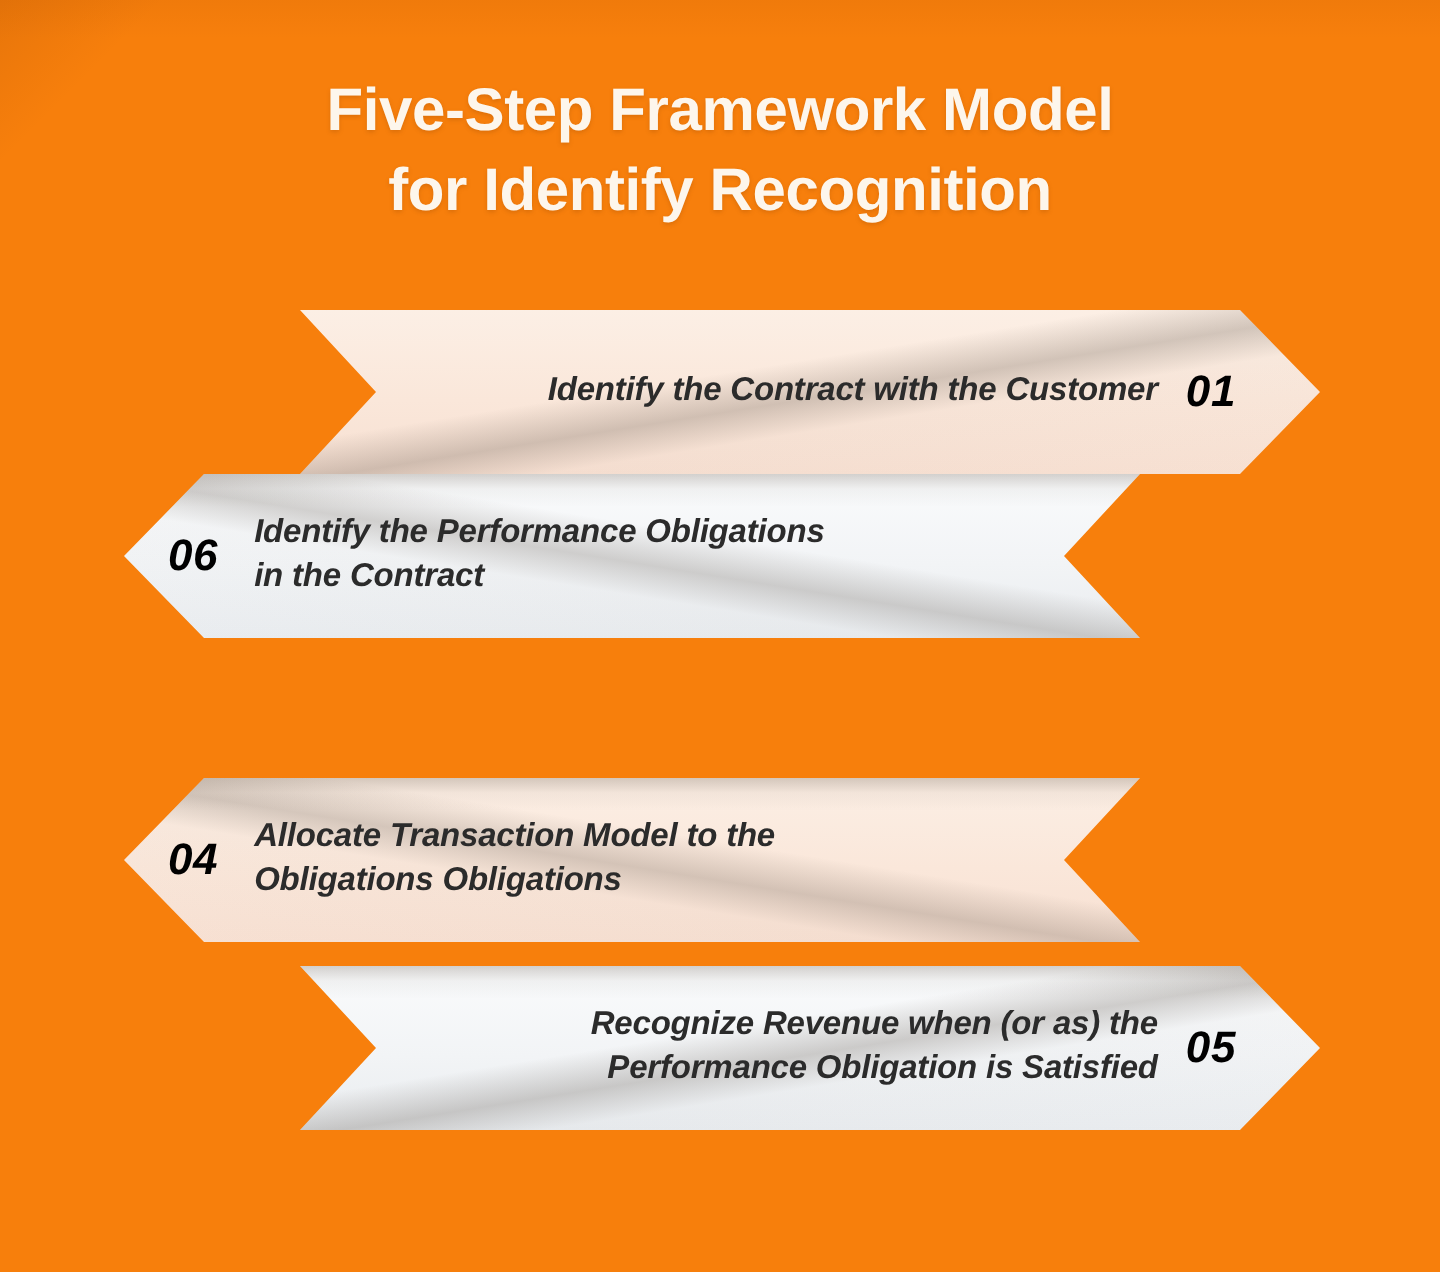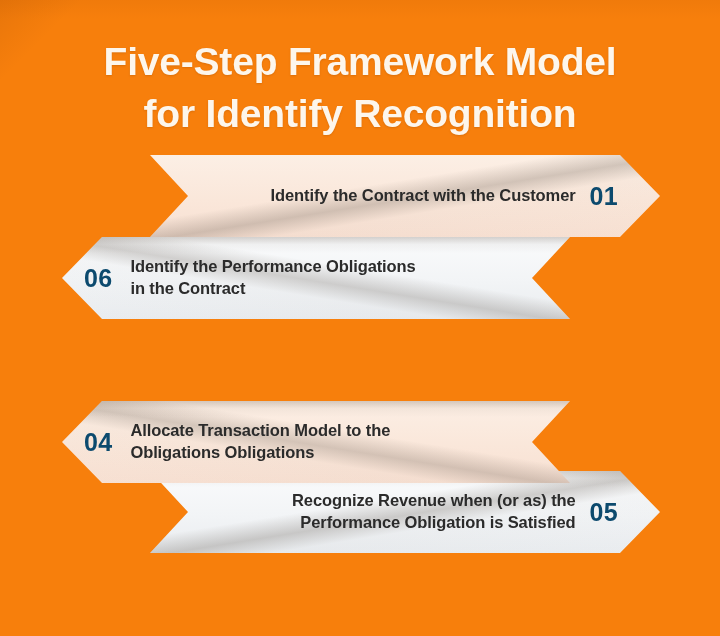--- a/index.html
+++ b/index.html
@@ -33,35 +33,36 @@
   }
 
   
   #title {
     position: absolute;
     left: 0;
     top: 36px;
     width: 720px;
     text-align: center;
     color: #FDF6EC;
-    font-size: 39px;
+    font-size: 30px;
     font-weight: bold;
     line-height: 1.34;
     letter-spacing: -0.2px;
     text-shadow: 0 1px 2px rgba(140,62,0,0.25);
   }
   #title .line { display: block; }
 
   
   #stack {
     position: absolute;
     left: 0;
     top: 155px;
     width: 720px;
     height: 298px;
+    font-style: italic;
   }
 
   .ribbon {
     position: absolute;
     left: 0;
     width: 720px;
     height: 82px;
     display: flex;
     align-items: center;
     box-sizing: border-box;
@@ -123,22 +124,22 @@
   
   .label {
     color: #2B2B2B;
     font-size: 16.5px;
     font-weight: bold;
     line-height: 1.33;
     letter-spacing: -0.1px;
   }
   .label .l2 { display: block; }
   .num {
-    color: #0c4a6e;
-    font-size: 25px;
+    color: #000000;
+    font-size: 22px;
     font-weight: bold;
     letter-spacing: 0.3px;
     flex: 0 0 auto;
   }
   .ribbon.right .num { margin-left: 14px; }
   .ribbon.left  .num { margin-right: 18px; }
   .ribbon.right .label { text-align: right; }
   .ribbon.left  .label { text-align: left; }
 
   
@@ -205,36 +206,36 @@
       <div class="content">
         <div class="num">06</div>
         <div class="label">
           <span>Identify the Performance Obligations</span>
           <span class="l2">in the Contract</span>
         </div>
       </div>
     </div>
 
 
-    <div class="ribbon left" style="top:246px; z-index:2;">
+    <div class="ribbon left" style="top:234px; z-index:2;">
       <div class="body">
         <div class="surface-peach"></div>
         <div class="fold from-right"></div>
         <div class="fold top-shadow"></div>
       </div>
       <div class="content">
         <div class="num">04</div>
         <div class="label">
           <span>Allocate Transaction Model to the</span>
           <span class="l2">Obligations Obligations</span>
         </div>
       </div>
     </div>
 
-    <div class="ribbon right" style="top:316px; z-index:1;">
+    <div class="ribbon right" style="top:328px; z-index:1;">
       <div class="body">
         <div class="surface-white"></div>
         <div class="fold from-left"></div>
         <div class="fold top-shadow"></div>
       </div>
       <div class="content">
         <div class="label">
           <span>Recognize Revenue when (or as) the</span>
           <span class="l2">Performance Obligation is Satisfied</span>
         </div>

